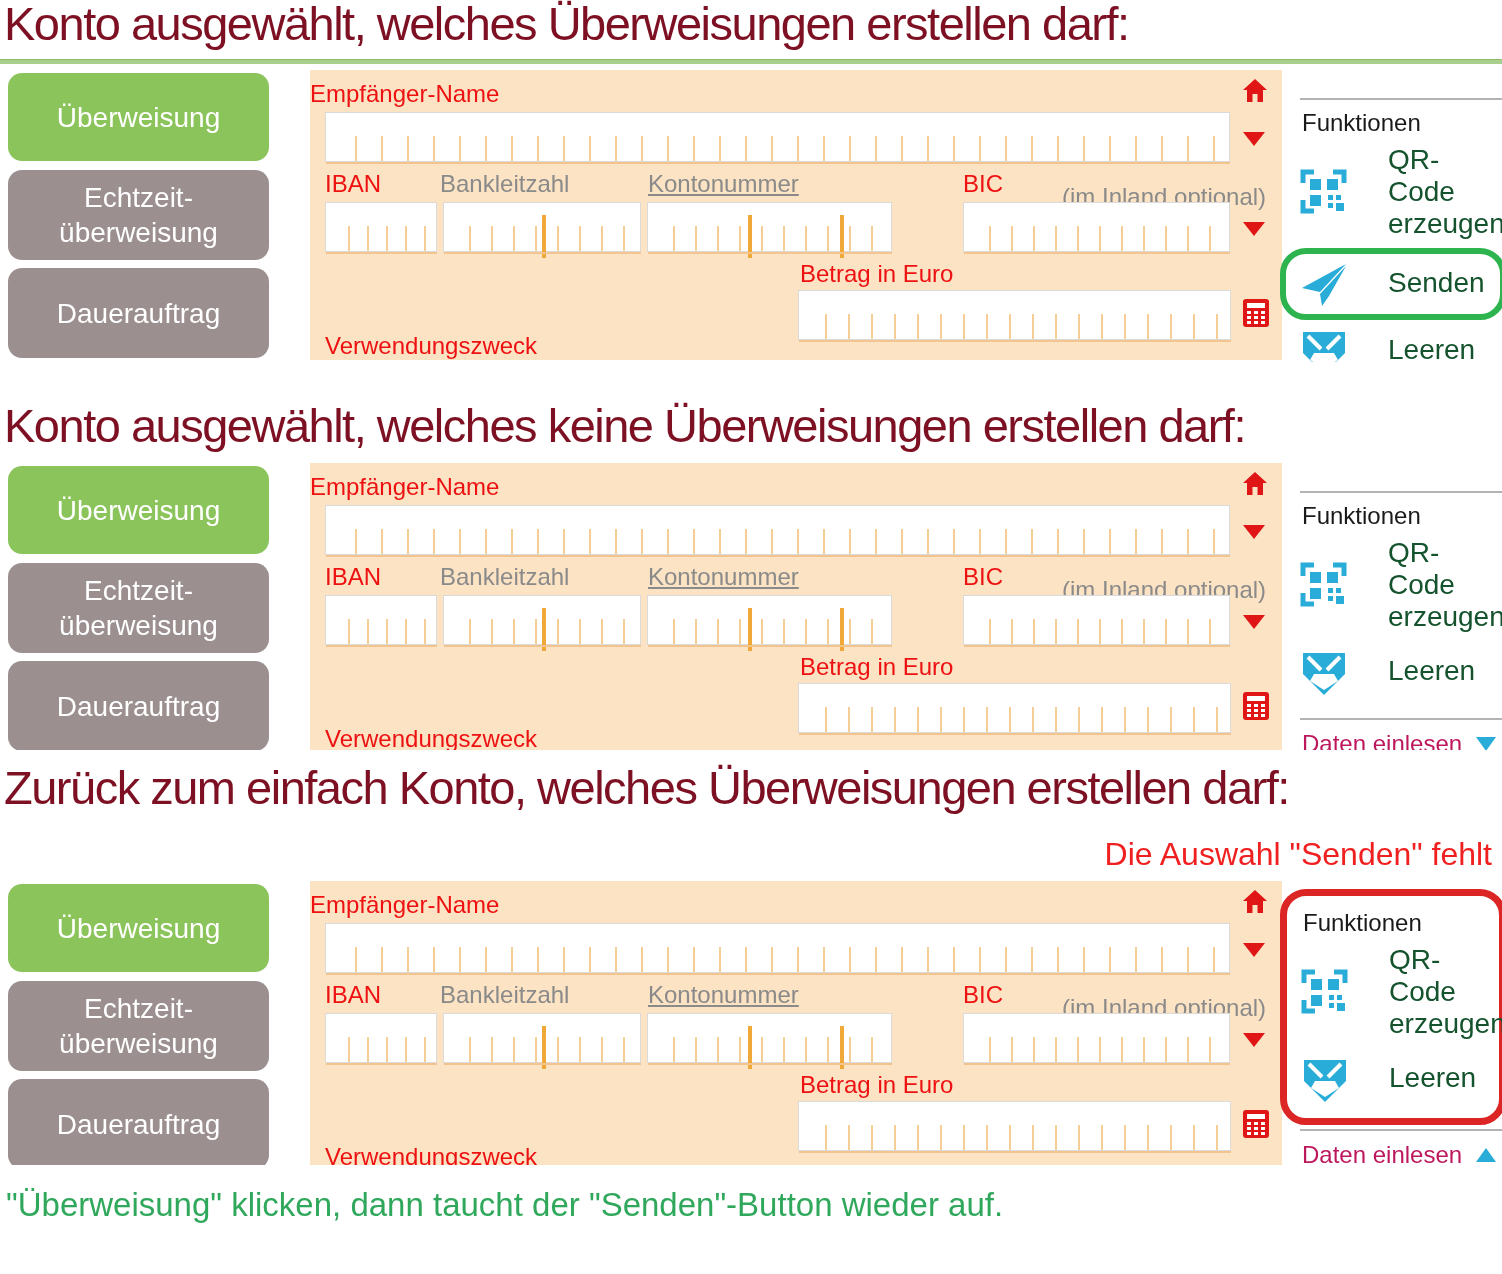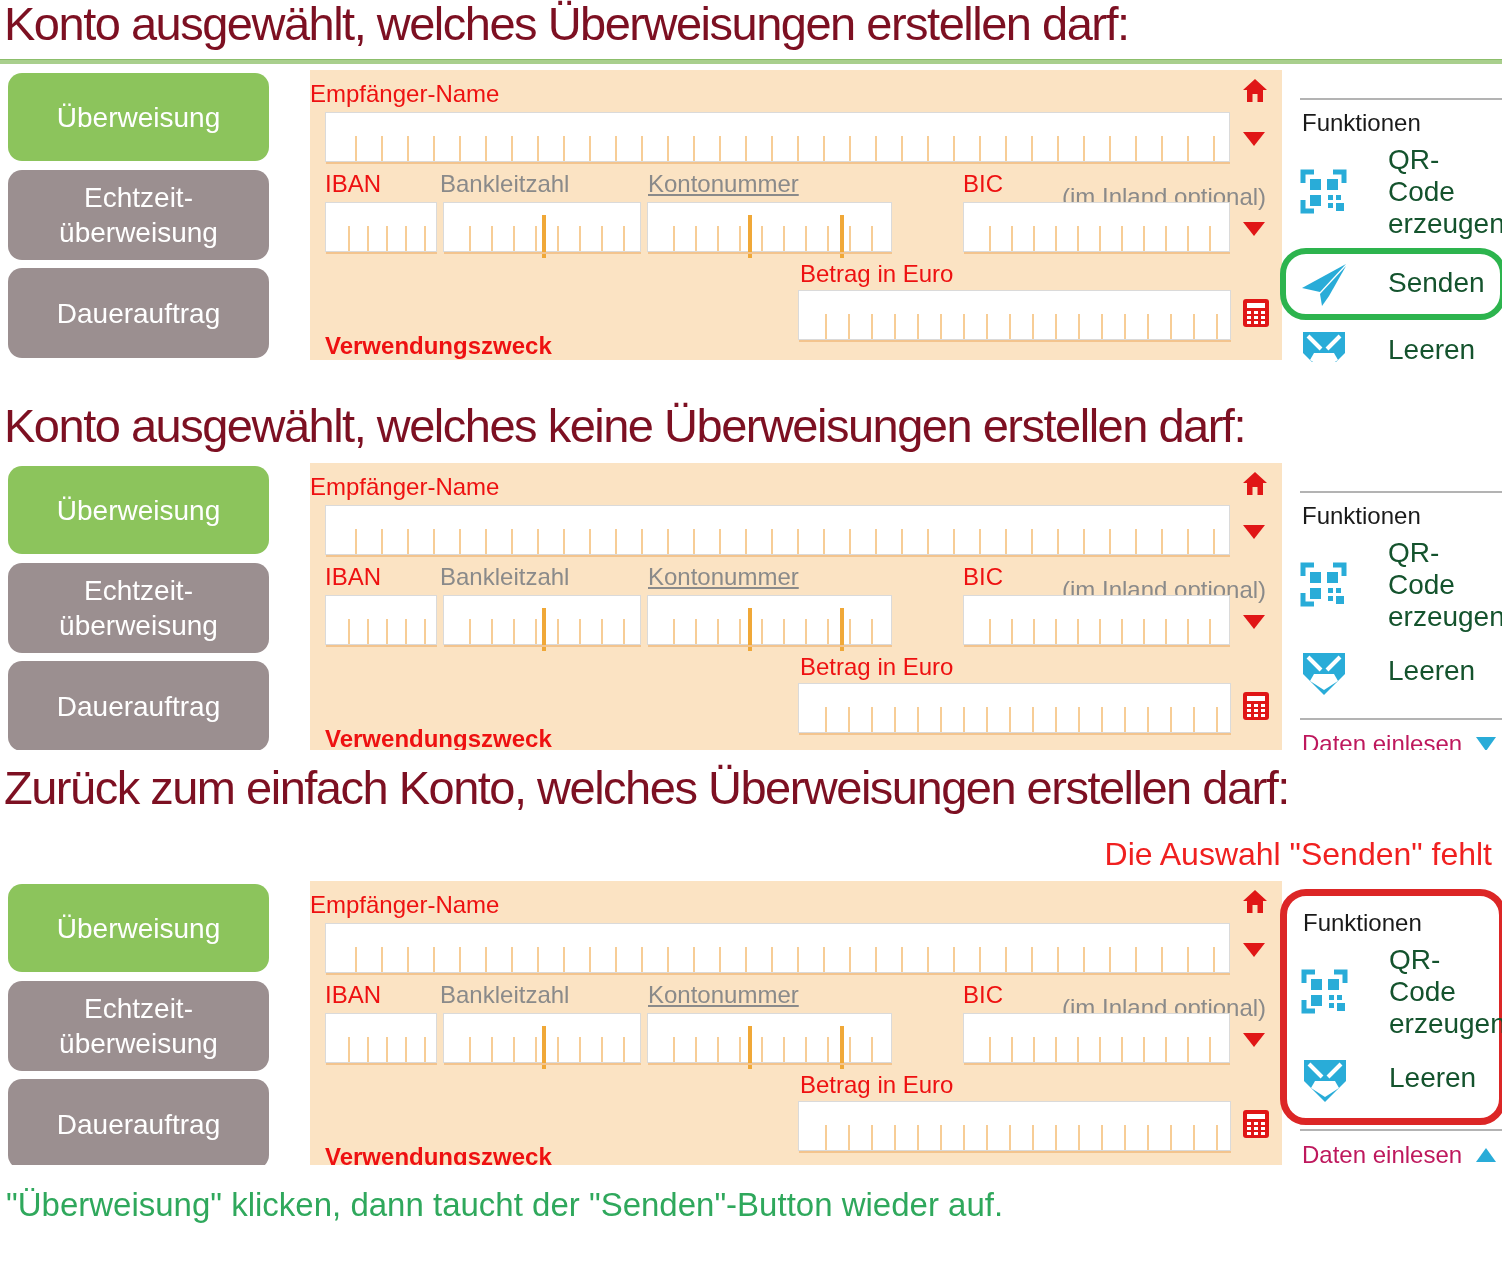--- a/index.html
+++ b/index.html
@@ -29,21 +29,21 @@
   .form{position:absolute;left:310px;top:0;width:972px;height:290px;background:#FBE3C3;}
   .lbl{position:absolute;font-size:24px;white-space:nowrap;}
   .red{color:#EE1111;} .gray{color:#8A8A8A;text-align:right;}
   .l-empf{left:0;top:10px;}
   .l-iban{left:15px;top:100px;}
   .l-blz{left:130px;top:100px;}
   .l-konto{left:338px;top:100px;text-decoration:underline;}
   .l-bic{left:653px;top:100px;}
   .l-bichint{left:710px;top:113px;margin-left:42px;}
   .l-betrag{left:490px;top:190px;}
-  .l-zweck{left:15px;top:262px;font-weight:bold;}
+  .l-zweck{left:15px;top:262px;}
 
   .comb{position:absolute;background:#fff;border:1px solid #DADADA;height:50px;box-sizing:border-box;}
   .comb::after{content:"";position:absolute;left:0;right:-1px;bottom:-3px;height:2px;background:#F3C48E;}
   .comb::before{content:"";position:absolute;left:5px;right:0;bottom:0;height:25px;
      background:repeating-linear-gradient(to right, transparent 0 calc(var(--cell) - 2px), #F7CD96 calc(var(--cell) - 2px) var(--cell));}
   .f-empf  {left:15px; top:42px; width:905px;--cell:26px;}
   .f-iban  {left:15px; top:132px;width:112px;--cell:19px;}
   .f-blz   {left:133px;top:132px;width:198px;--cell:22px;}
   .f-konto {left:337px;top:132px;width:245px;--cell:22px;}
   .f-bic   {left:653px;top:132px;width:267px;--cell:22px;}

